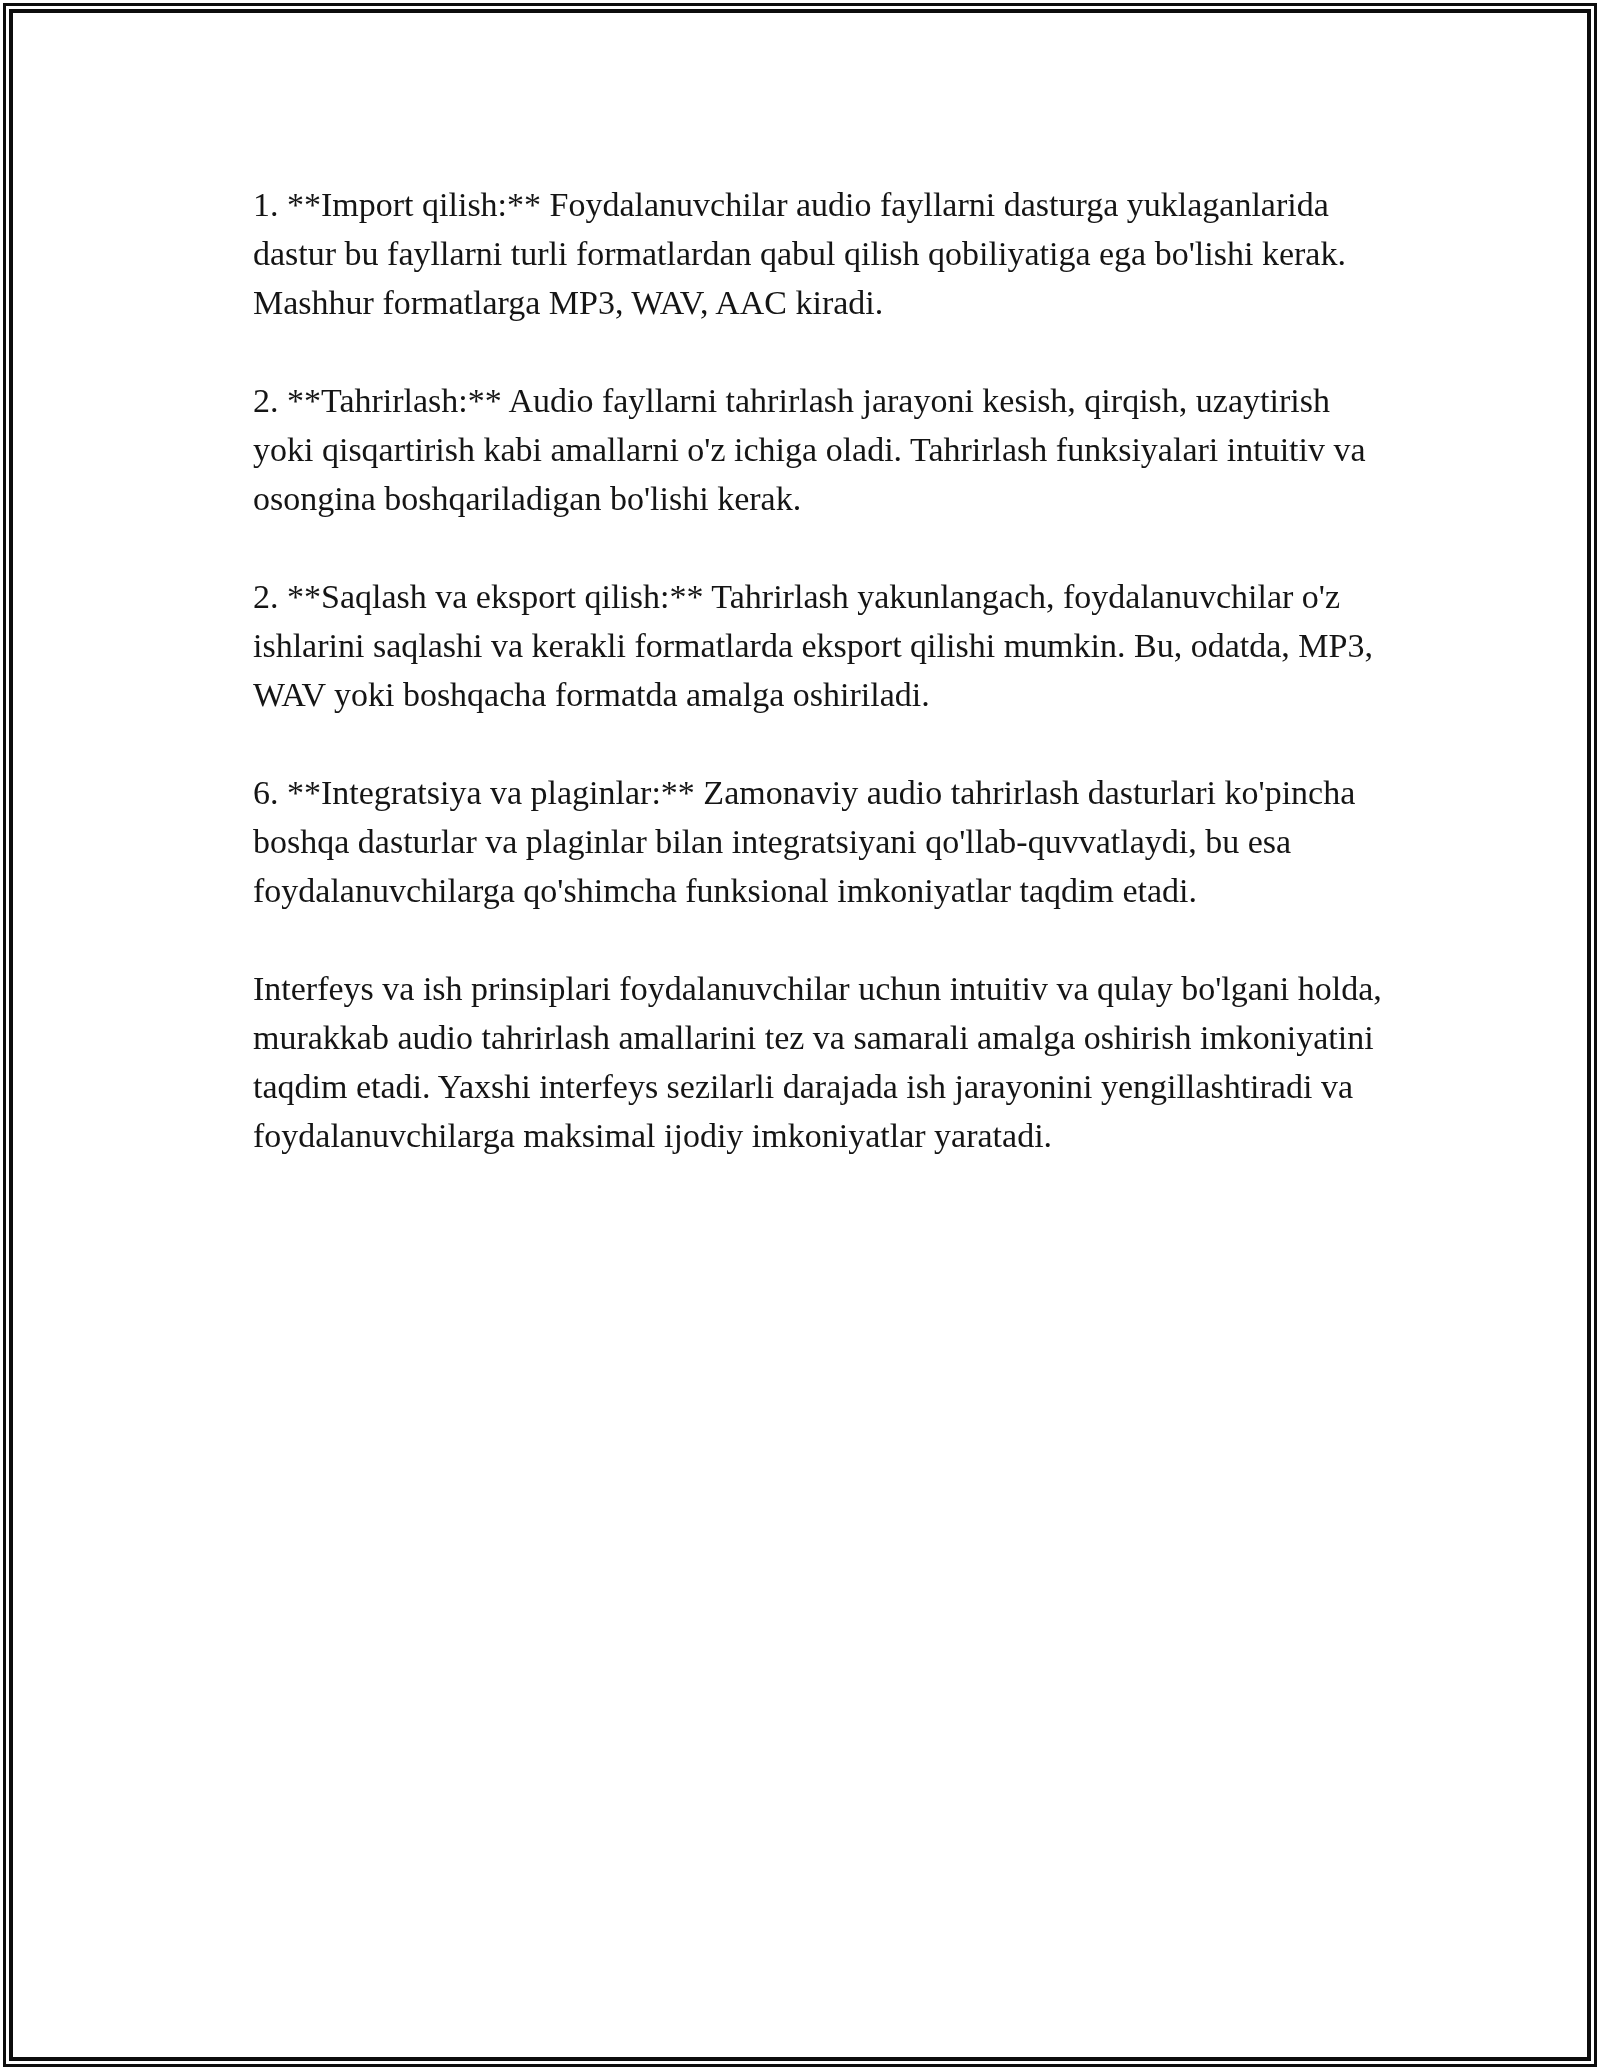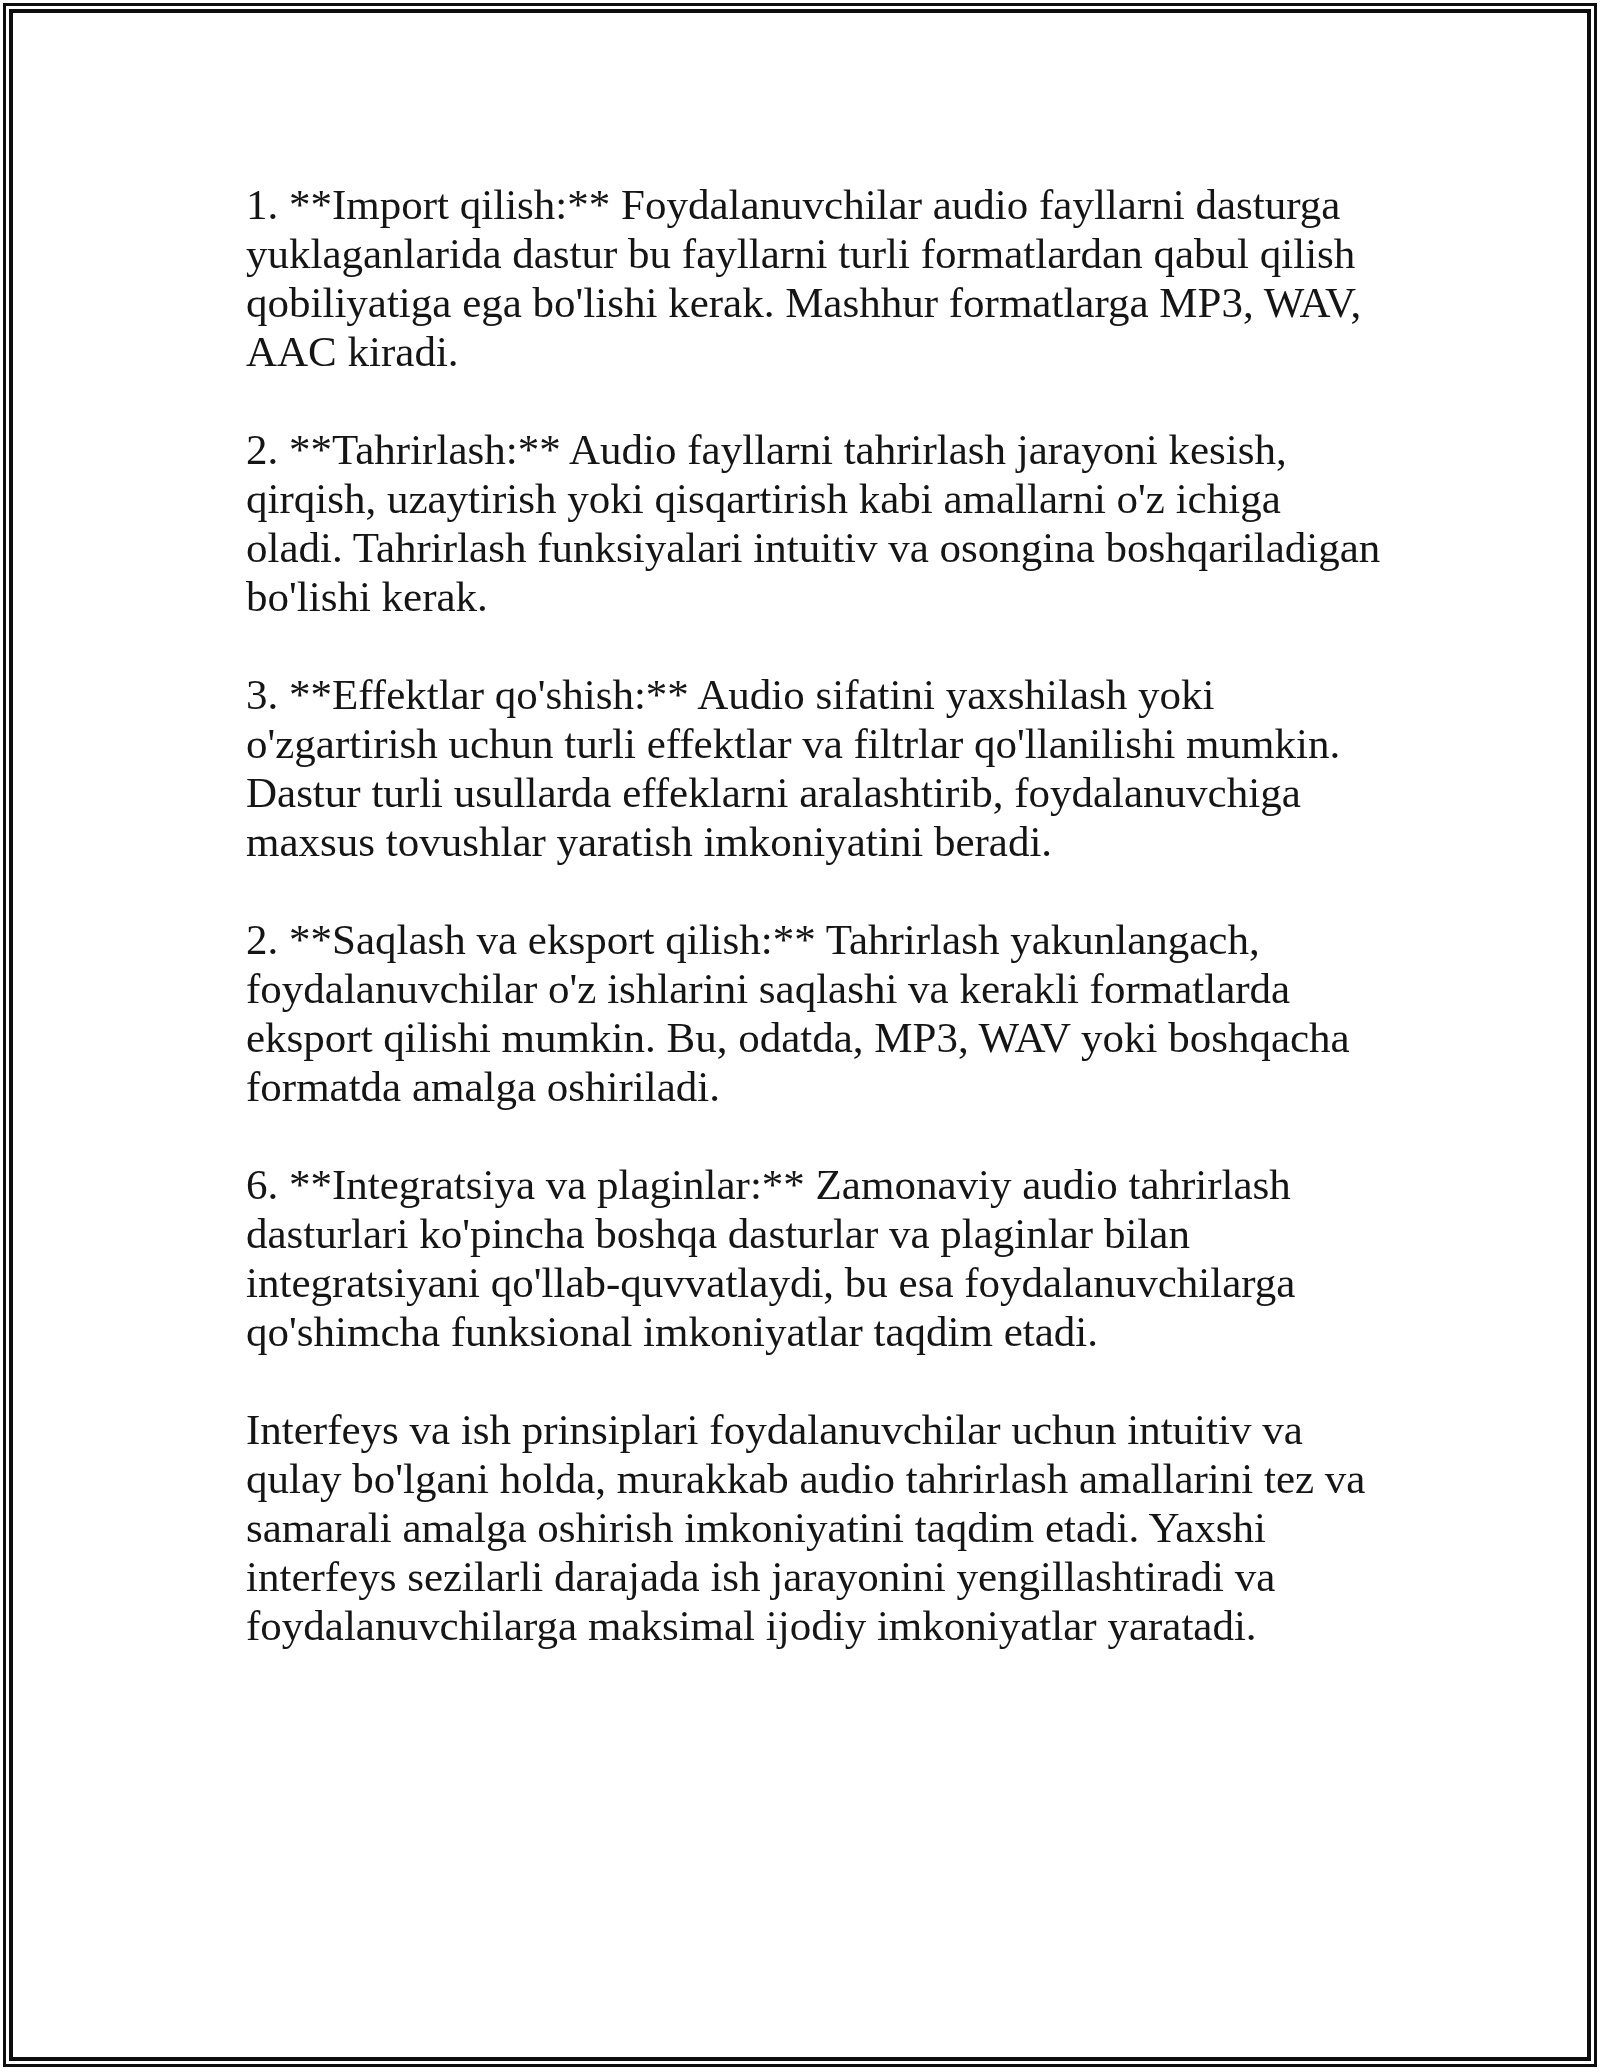--- a/index.html
+++ b/index.html
@@ -21,39 +21,38 @@
     pointer-events: none;
   }
   .frame-inner {
     position: absolute;
     inset: 9px;
     border: 4px solid #0d0d0d;
     pointer-events: none;
   }
   .doc-content {
     position: absolute;
-    left: 246px;
+    left: 253px;
     top: 180px;
     width: 1140px;
     color: #151515;
-    font-size: 43px;
+    font-size: 34px;
     line-height: 49px;
     text-align: left;
   }
   .doc-content p {
     margin: 0 0 49px 0;
     padding: 0;
   }
 </style>
 </head>
 <body>
 
 <div class="frame-outer"></div>
 <div class="frame-inner"></div>
 
 <div class="doc-content">
   <p>1. **Import qilish:** Foydalanuvchilar audio fayllarni dasturga yuklaganlarida dastur bu fayllarni turli formatlardan qabul qilish qobiliyatiga ega bo'lishi kerak. Mashhur formatlarga MP3, WAV, AAC kiradi.</p>
   <p>2. **Tahrirlash:** Audio fayllarni tahrirlash jarayoni kesish, qirqish, uzaytirish yoki qisqartirish kabi amallarni o'z ichiga oladi. Tahrirlash funksiyalari intuitiv va osongina boshqariladigan bo'lishi kerak.</p>
-  <p>3. **Effektlar qo'shish:** Audio sifatini yaxshilash yoki o'zgartirish uchun turli effektlar va filtrlar qo'llanilishi mumkin. Dastur turli usullarda effeklarni aralashtirib, foydalanuvchiga maxsus tovushlar yaratish imkoniyatini beradi.</p>
   <p>2. **Saqlash va eksport qilish:** Tahrirlash yakunlangach, foydalanuvchilar o'z ishlarini saqlashi va kerakli formatlarda eksport qilishi mumkin. Bu, odatda, MP3, WAV yoki boshqacha formatda amalga oshiriladi.</p>
   <p>6. **Integratsiya va plaginlar:** Zamonaviy audio tahrirlash dasturlari ko'pincha boshqa dasturlar va plaginlar bilan integratsiyani qo'llab-quvvatlaydi, bu esa foydalanuvchilarga qo'shimcha funksional imkoniyatlar taqdim etadi.</p>
   <p>Interfeys va ish prinsiplari foydalanuvchilar uchun intuitiv va qulay bo'lgani holda, murakkab audio tahrirlash amallarini tez va samarali amalga oshirish imkoniyatini taqdim etadi. Yaxshi interfeys sezilarli darajada ish jarayonini yengillashtiradi va foydalanuvchilarga maksimal ijodiy imkoniyatlar yaratadi.</p>
 </div>
 
 </body></html>

